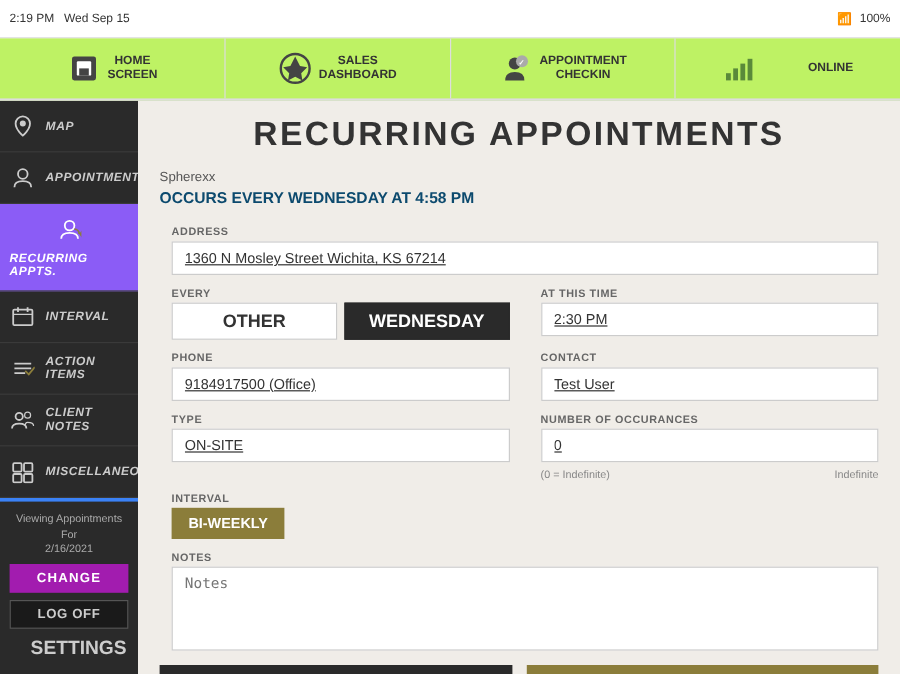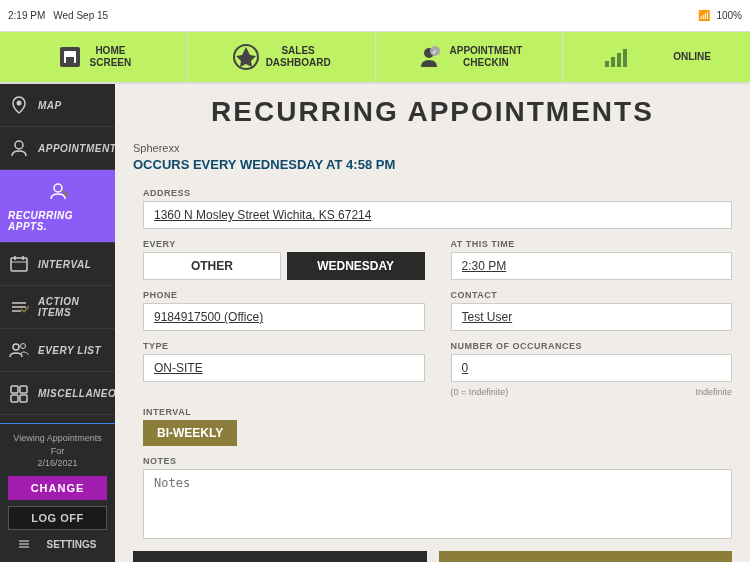--- a/index.html
+++ b/index.html
@@ -101,21 +101,21 @@
       color: #ccc;
       letter-spacing: 0.5px;
       font-style: italic;
     }
     .sidebar-item.active .sidebar-label { color: #fff; }
 
     .sidebar-spacer { flex: 1; }
 
     .sidebar-bottom {
       padding: 8px;
-      border-top: 1px solid #3b82f6;
+      border-top: 3px solid #3b82f6;
     }
     .viewing-text {
       font-size: 9px;
       color: #aaa;
       text-align: center;
       margin-bottom: 6px;
       line-height: 1.4;
     }
     .change-btn {
       width: 100%;
@@ -140,21 +140,21 @@
       cursor: pointer;
       margin-bottom: 4px;
       letter-spacing: 0.5px;
     }
     .settings-btn {
       display: flex;
       align-items: center;
       justify-content: center;
       gap: 16px;
       color: #ccc;
-      font-size: 10px;
+      font-size: 16px;
       font-weight: bold;
       cursor: pointer;
       padding: 4px;
     }
 
     
     .content {
       flex: 1;
       overflow-y: auto;
       padding: 12px 18px;
@@ -216,21 +216,21 @@
       text-decoration: underline;
     }
 
     .every-row {
       display: flex;
       gap: 6px;
     }
     .every-btn {
       flex: 1;
       padding: 6px 8px;
-      font-size: 12px;
+      font-size: 15px;
       font-weight: bold;
       border: 1px solid #ccc;
       background: #fff;
       cursor: pointer;
       color: #333;
       text-align: center;
     }
     .every-btn.active {
       background: #2a2a2a;
       color: #fff;
@@ -428,21 +428,21 @@
 
     <div class="sidebar-item">
       <div class="s-icon">
         <svg width="20" height="20" viewBox="0 0 20 20">
           <circle cx="7" cy="7" r="3" fill="none" stroke="#ccc" stroke-width="1.5"></circle>
           <path d="M1 17 Q1 13 7 13 Q13 13 13 17" fill="none" stroke="#ccc" stroke-width="1.5"></path>
           <circle cx="14" cy="6" r="2.5" fill="none" stroke="#ccc" stroke-width="1"></circle>
           <path d="M12 15 Q12 12 14 12 Q19 12 19 15" fill="none" stroke="#ccc" stroke-width="1"></path>
         </svg>
       </div>
-      <span class="sidebar-label">EVERY LIST</span>
+      <span class="sidebar-label">CLIENT NOTES</span>
     </div>
 
     <div class="sidebar-item">
       <div class="s-icon">
         <svg width="20" height="20" viewBox="0 0 20 20">
           <rect x="2" y="3" width="7" height="7" rx="1" fill="none" stroke="#ccc" stroke-width="1.5"></rect>
           <rect x="11" y="3" width="7" height="7" rx="1" fill="none" stroke="#ccc" stroke-width="1.5"></rect>
           <rect x="2" y="12" width="7" height="7" rx="1" fill="none" stroke="#ccc" stroke-width="1.5"></rect>
           <rect x="11" y="12" width="7" height="7" rx="1" fill="none" stroke="#ccc" stroke-width="1.5"></rect>
         </svg>

